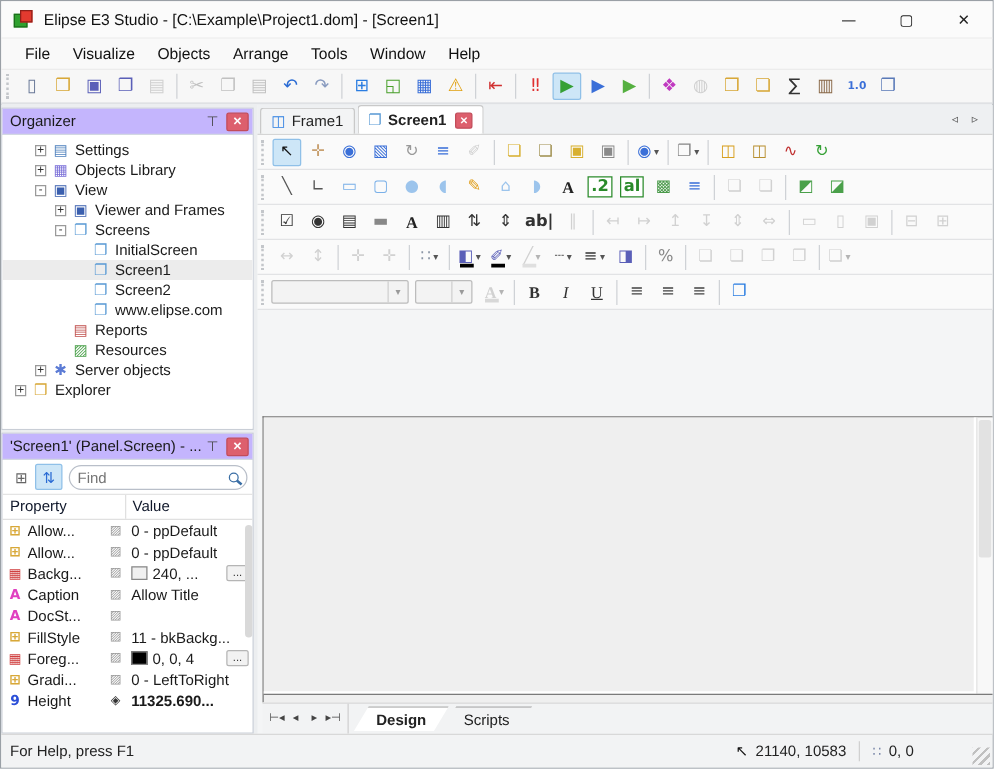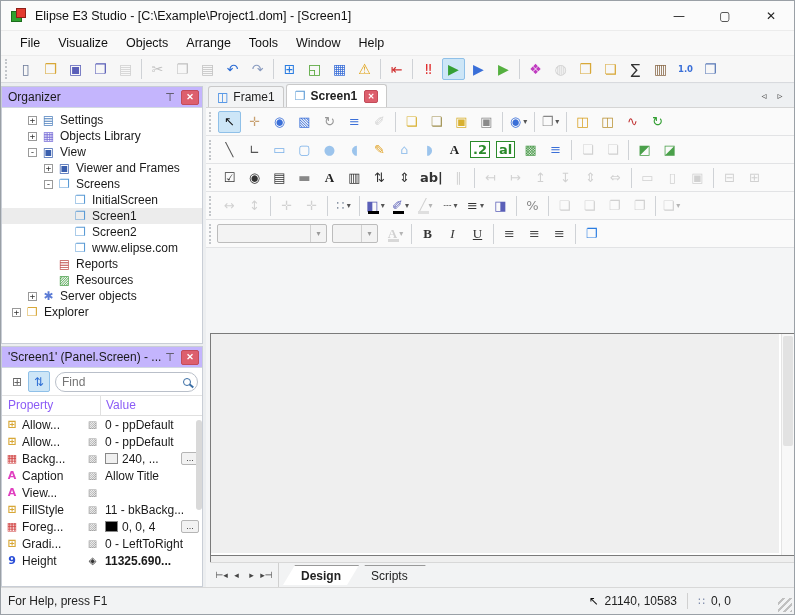--- a/index.html
+++ b/index.html
@@ -64,21 +64,21 @@
 
   
   .props-tools { height:28px; display:flex; align-items:center; padding:0 4px; border-bottom:1px solid #e4e4e4; flex:0 0 auto; }
   .ptool { width:22px; height:21px; border:1px solid transparent; border-radius:2px; display:flex; align-items:center; justify-content:center; font-size:12px; color:#666; font-family:"DejaVu Sans", sans-serif;}
   .ptool.hl { background:#cde6f7; border-color:#8fc0e8; color:#2b6cd4; }
   .findbox { flex:1 1 auto; height:20px; border:1px solid #b9bfc9; border-radius:10px; margin-left:5px;
              display:flex; align-items:center; padding:0 6px; background:#fff; }
   .findbox input { border:none; outline:none; flex:1 1 auto; font-size:12px; font-family:"Liberation Sans", sans-serif; color:#333; width:10px; background:transparent;}
   .lens { width:8px; height:8px; border:1.6px solid #3a6ea5; border-radius:50%; position:relative; flex:0 0 auto; }
   .lens::after { content:""; position:absolute; width:5px; height:1.6px; background:#3a6ea5; right:-4px; bottom:-2px; transform:rotate(40deg); }
-  .props-head { height:20px; display:flex; border-bottom:1px solid #e0e0e0; flex:0 0 auto; font-size:12px; color:#8b5cf6; }
+  .props-head { height:20px; display:flex; border-bottom:1px solid #e0e0e0; flex:0 0 auto; font-size:12px; color:#0f172a; }
   .ph-prop { width:99px; padding:2px 0 0 6px; border-right:1px solid #e0e0e0; }
   .ph-val { flex:1; padding:2px 0 0 5px; }
   .props-body { flex:1 1 auto; overflow:hidden; position:relative; }
   .prow { height:17px; display:flex; align-items:center; }
   .prow .picon { width:20px; text-align:center; font-size:11px; font-weight:bold; flex:0 0 auto; font-family:"DejaVu Sans", sans-serif;}
   .prow .pname { width:62px; font-size:12px; white-space:nowrap; overflow:hidden; }
   .prow .pmid { width:17px; font-size:10px; color:#999; text-align:center; flex:0 0 auto; font-family:"DejaVu Sans", sans-serif;}
   .prow .pval { flex:1; display:flex; align-items:center; font-size:12px; white-space:nowrap; overflow:hidden; padding-left:4px; }
   .prow .pval.bold { font-weight:bold; }
   .swatch { width:13px; height:11px; border:1px solid #888; margin-right:4px; flex:0 0 auto; }
@@ -382,21 +382,21 @@
             <div class="prow">
               <span class="picon" style="color: rgb(224, 64, 192);">A</span>
               <span class="pname">Caption</span>
               <span class="pmid">▨</span>
               <span class="pval">
                 <span>Allow Title</span>
               </span>
             </div>
             <div class="prow">
               <span class="picon" style="color: rgb(224, 64, 192);">A</span>
-              <span class="pname">View...</span>
+              <span class="pname">DocSt...</span>
               <span class="pmid">▨</span>
               <span class="pval">
                 <span></span>
               </span>
             </div>
             <div class="prow">
               <span class="picon" style="color: rgb(216, 168, 56);">⊞</span>
               <span class="pname">FillStyle</span>
               <span class="pmid">▨</span>
               <span class="pval">

